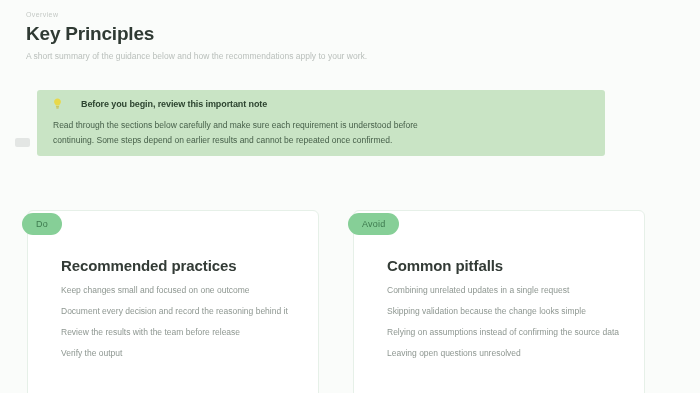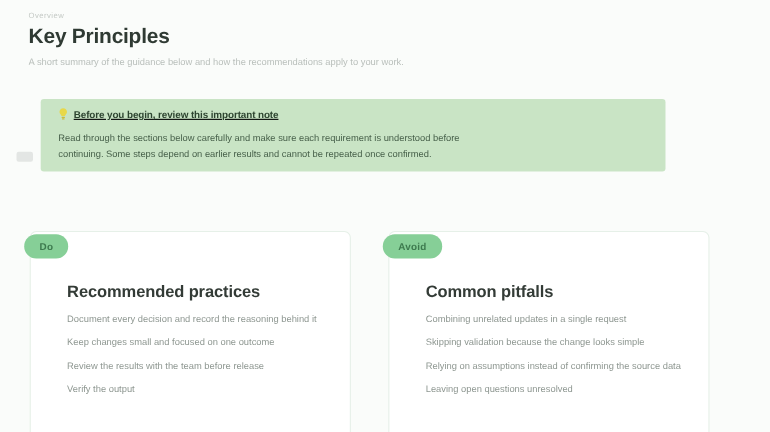--- a/index.html
+++ b/index.html
@@ -63,23 +63,22 @@
     width: 568px;
     height: 66px;
     background: #c9e4c5;
     border-radius: 3px;
     padding: 8px 14px 8px 16px;
   }
 
   .callout-head {
     display: flex;
     align-items: flex-start;
-    gap: 5px;
+    gap: 19px;
     height: 13px;
-    text-decoration: underline;
   }
 
   .bulb-icon {
     width: 9px;
     height: 11px;
     flex: 0 0 auto;
     display: block;
   }
 
   .callout-title {
@@ -141,21 +140,21 @@
     padding: 0 14px;
     background: #86cf97;
     border-radius: 11px;
     display: flex;
     align-items: center;
     justify-content: center;
   }
 
   .card-badge-label {
     font-size: 9px;
-    font-weight: bold;
+    font-weight: normal;
     color: #3d7a4e;
     line-height: 22px;
     white-space: nowrap;
     letter-spacing: 0.2px;
   }
 
   .card-heading {
     font-size: 15px;
     font-weight: bold;
     color: #333b36;
@@ -201,22 +200,22 @@
   </div>
 </div>
 
 <div class="cards">
 
   <div class="card">
     <div class="card-badge">
       <span class="card-badge-label">Do</span>
     </div>
     <div class="card-heading">Recommended practices</div>
+    <div class="card-item">Keep changes small and focused on one outcome</div>
     <div class="card-item">Document every decision and record the reasoning behind it</div>
-    <div class="card-item">Keep changes small and focused on one outcome</div>
     <div class="card-item">Review the results with the team before release</div>
     <div class="card-item">Verify the output</div>
   </div>
 
   <div class="card">
     <div class="card-badge">
       <span class="card-badge-label">Avoid</span>
     </div>
     <div class="card-heading">Common pitfalls</div>
     <div class="card-item">Combining unrelated updates in a single request</div>

